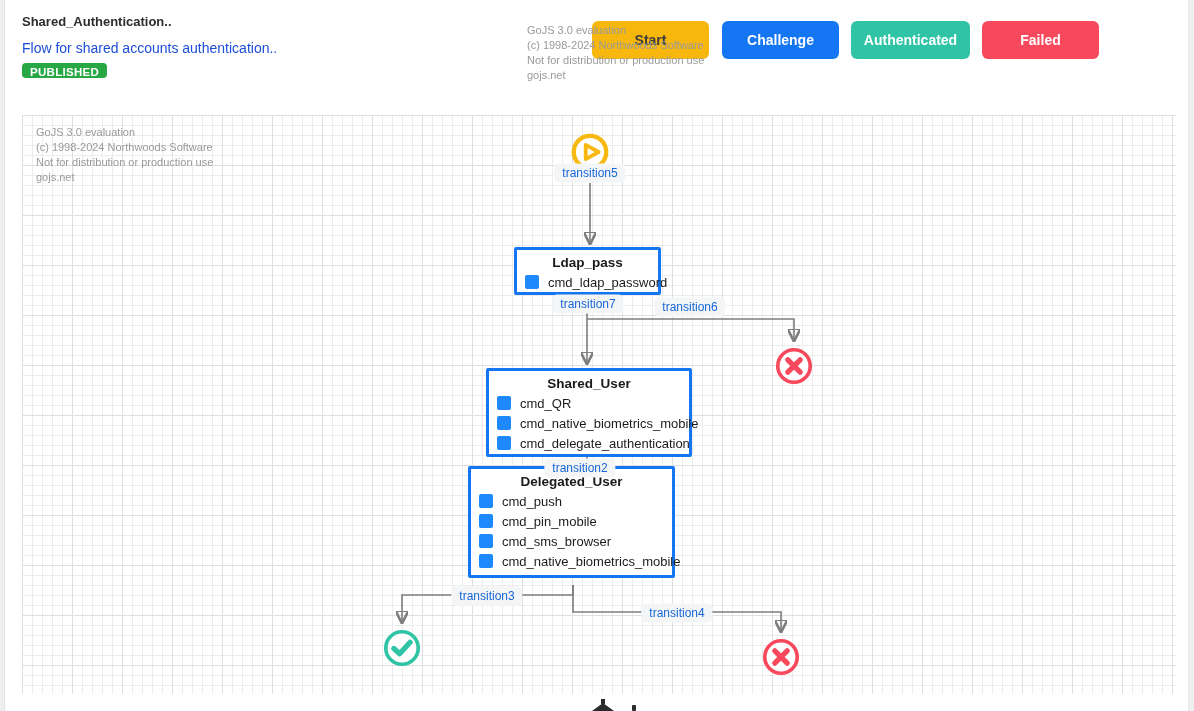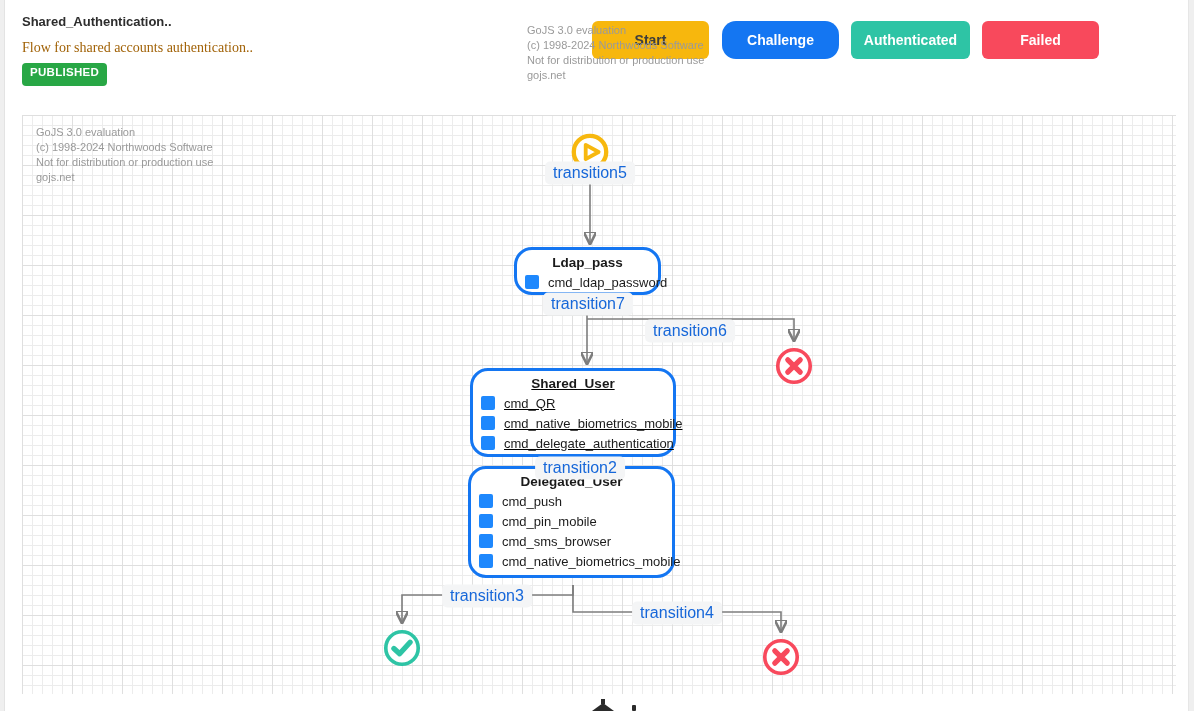--- a/index.html
+++ b/index.html
@@ -5,52 +5,52 @@
   * { margin:0; padding:0; box-sizing:border-box; }
   html,body { width:1194px; height:711px; background:#ffffff; overflow:hidden;
               font-family:"Liberation Sans", sans-serif; }
   .edge-strip { position:absolute; top:0; height:711px; background:#efefef; z-index:40; }
   .edge-strip.left  { left:0; width:5px; border-right:1px solid #e3e3e3; }
   .edge-strip.right { right:0; width:6px; border-left:1px solid #e6e6e6; }
 
   
   .header { position:absolute; left:0; top:0; width:1194px; height:96px; background:#fff; }
   .page-title { position:absolute; left:22px; top:14px; font-size:13px; font-weight:bold; color:#2d2d2d; }
-  .page-subtitle { position:absolute; left:22px; top:40px; font-size:14px; color:#a16207;font-family:Liberation Serif, serif; }
+  .page-subtitle { position:absolute; left:22px; top:40px; font-size:14px; color:#1d4ed8; }
   .status-badge { position:absolute; left:22px; top:63px; background:#28A745; color:#fff;
                   font-size:11.5px; font-weight:bold; letter-spacing:.3px;
-                  padding:3px 8px 8px; border-radius:4px; }
+                  padding:3px 8px 0; border-radius:4px; }
   .legend-btn { position:absolute; top:21px; height:38px; border:none; border-radius:6px;
                 font-family:"Liberation Sans", sans-serif; font-size:14px; font-weight:bold;
                 color:#fff; cursor:pointer; z-index:1; }
   .btn-start { left:592px; width:117px; background:#F7B70D; color:#3d3d3d; }
-  .btn-challenge { left:722px; width:117px; background:#1476F2;border-radius:14px; }
+  .btn-challenge { left:722px; width:117px; background:#1476F2; }
   .btn-authenticated { left:851px; width:119px; background:#2EC4A5; }
   .btn-failed { left:982px; width:117px; background:#F8495C; }
 
   .watermark { font-size:11px; color:#9a9a9a; line-height:15px; white-space:nowrap; }
   .watermark-top { position:absolute; left:527px; top:23px; z-index:5; pointer-events:none; }
 
   
   .canvas { position:absolute; left:22px; top:115px; width:1154px; height:579px;
             background:
               repeating-linear-gradient(to right,  #dfdfdf 0 1px, transparent 1px 50px),
               repeating-linear-gradient(to bottom, #dfdfdf 0 1px, transparent 1px 50px),
               repeating-linear-gradient(to right,  #ececec 0 1px, transparent 1px 10px),
               repeating-linear-gradient(to bottom, #ececec 0 1px, transparent 1px 10px),
               #ffffff; }
   .watermark-canvas { position:absolute; left:14px; top:10px; }
 
   .edges { position:absolute; left:0; top:0; width:100%; height:100%; z-index:1; }
   .edges path { fill:none; stroke:#7d7d7d; stroke-width:1.6; }
 
   .pill { position:absolute; transform:translate(-50%,-50%); background:#f4f5f6; color:#1667D9;
-          font-size:16px; padding:2px 8px 3px; border-radius:5px; white-space:nowrap; z-index:3; }
+          font-size:12px; padding:2px 8px 3px; border-radius:5px; white-space:nowrap; z-index:3; }
 
-  .node { position:absolute; background:#fff; border:3px solid #1476F2; border-radius:18px;
+  .node { position:absolute; background:#fff; border:3px solid #1476F2; border-radius:2px;
           z-index:2; padding-top:5px; }
   .node-title { text-align:center; font-size:13.5px; font-weight:bold; color:#1a1a1a; margin-bottom:2px; }
   .node-item { display:flex; align-items:center; gap:9px; padding:0 8px; height:20px; }
   .item-square { width:14px; height:14px; background:#1E88FD; border-radius:2px; flex:0 0 auto; }
   .item-label { font-size:13px; color:#1b1b1b; white-space:nowrap; }
 
   .term-icon { position:absolute; width:42px; height:42px; z-index:2; }
 
   .clipped-glyphs { position:absolute; z-index:6; }
   .glyph-mound { position:absolute; left:592px; top:703px; width:22px; height:8px; background:#2b2b2b;
@@ -112,28 +112,28 @@
   <div class="pill" style="left:568px; top:58px;">transition5</div>
 
   <div class="node" style="left:492px; top:132px; width:147px; height:48px;">
     <div class="node-title">Ldap_pass</div>
     <div class="node-item">
       <span class="item-square"></span>
       <span class="item-label">cmd_ldap_password</span>
     </div>
   </div>
   <div class="pill" style="left:566px; top:189px;">transition7</div>
-  <div class="pill" style="left:668px; top:216px;">transition6</div>
+  <div class="pill" style="left:668px; top:192px;">transition6</div>
 
   <svg class="term-icon" style="left:751px; top:230px;" viewBox="0 0 44 44">
     <circle cx="22" cy="22" r="17" fill="#ffffff" stroke="#F8495C" stroke-width="3.8"></circle>
     <path d="M15.5,15.5 L28.5,28.5 M28.5,15.5 L15.5,28.5" stroke="#F8495C" stroke-width="5.5" stroke-linecap="round"></path>
   </svg>
 
-  <div class="node" style="left:448px; top:253px; width:206px; height:89px;text-decoration:underline;">
+  <div class="node" style="left:464px; top:253px; width:206px; height:89px;">
     <div class="node-title">Shared_User</div>
     <div class="node-item">
       <span class="item-square"></span>
       <span class="item-label">cmd_QR</span>
     </div>
     <div class="node-item">
       <span class="item-square"></span>
       <span class="item-label">cmd_native_biometrics_mobile</span>
     </div>
     <div class="node-item">

